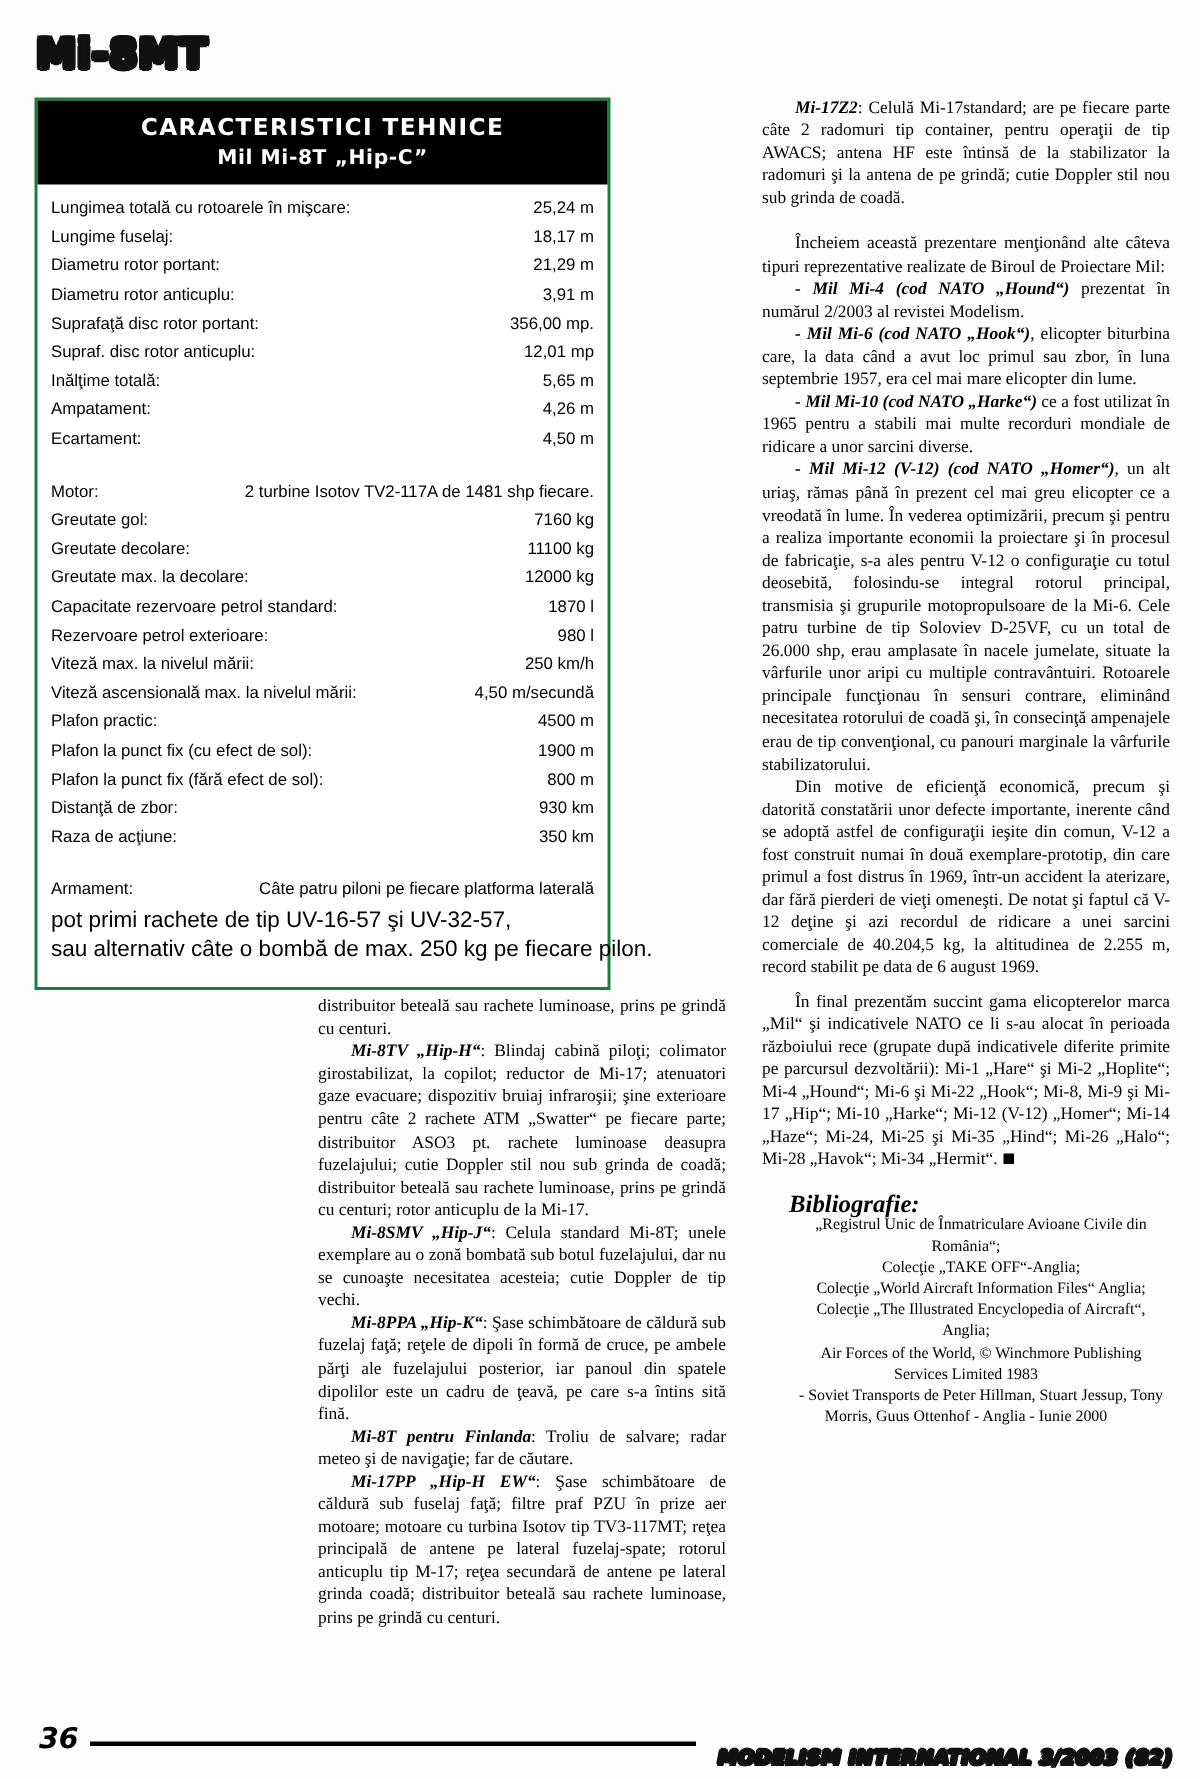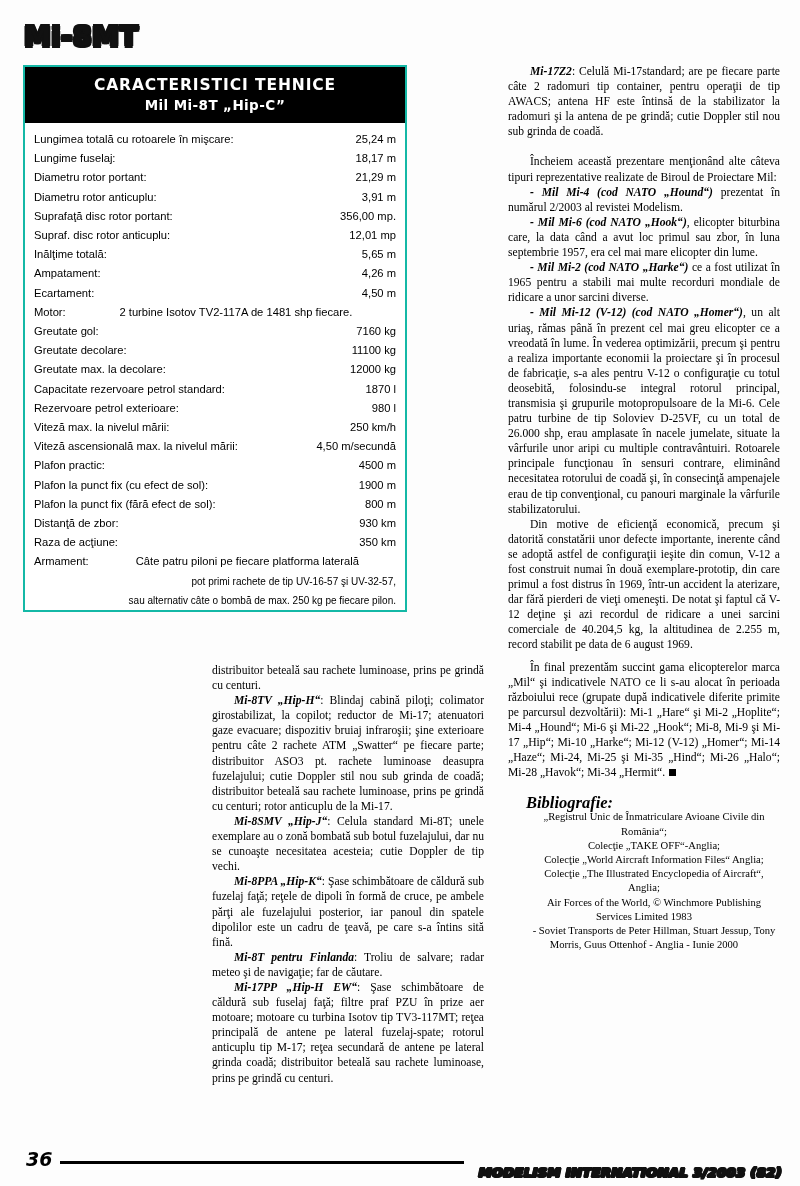--- a/index.html
+++ b/index.html
@@ -41,21 +41,21 @@
        1.6px 1.6px 0 #111, -1.6px 1.6px 0 #111, 1.6px -1.6px 0 #111, -1.6px -1.6px 0 #111;
     line-height: 30px;
     white-space: nowrap;
   }
   
   .specbox {
     position: absolute;
     left: 23px;
     top: 65px;
     width: 384px;
-    border: 2px solid #14b8a6;
+    border: 2px solid #15803d;
     background: #fff;
     box-sizing: border-box;
   }
   .specbox-header {
     background: #000;
     color: #fff;
     text-align: center;
     padding: 9px 6px 10px;
     font-family: "DejaVu Sans", sans-serif;
     font-weight: 700;
@@ -65,39 +65,38 @@
     letter-spacing: 0.9px;
     display: block;
   }
   .specbox-header .line2 {
     font-size: 13.5px;
     letter-spacing: 0.4px;
     display: block;
     margin-top: 3px;
   }
   .spec-body {
-    padding: 7px 9px 0 9px;
+    padding: 7px 9px 16px 9px;
   }
   .spec-row {
     display: flex;
     align-items: baseline;
     justify-content: space-between;
     font-family: "Liberation Sans", sans-serif;
     font-size: 11.2px;
     line-height: 19.2px;
     white-space: nowrap;
   }
   .spec-label { text-align: left; }
   .spec-value { text-align: right; padding-left: 10px; }
-  .spec-row.wide .spec-value { flex: 1; text-align: center; }
+  .spec-row.wide .spec-value { flex: 1; text-align: right; margin-top: 16px; }
   .spec-cont {
     font-family: "Liberation Sans", sans-serif;
-    font-size: 10px;
+    font-size: 15px;
     line-height: 19.2px;
-    text-align: right;
     white-space: nowrap;
   }
   
   .col {
     position: absolute;
     font-size: 11.6px;
     line-height: 15.1px;
     text-align: justify;
     text-justify: inter-word;
     hyphens: manual;
@@ -329,21 +328,21 @@
     </p>
     <div class="gap-md"></div>
     <p class="para">Încheiem această prezentare menţionând alte câteva tipuri reprezentative realizate de Biroul de Proiectare Mil:</p>
     <p class="para dash">
       <span class="bold"><span class="run-in">- Mil Mi-4 (cod NATO „Hound“)</span></span><span> prezentat în numărul 2/2003 al revistei Modelism.</span>
     </p>
     <p class="para dash">
       <span class="bold"><span class="run-in">- Mil Mi-6 (cod NATO „Hook“)</span></span><span>, elicopter biturbina care, la data când a avut loc primul sau zbor, în luna septembrie 1957, era cel mai mare elicopter din lume.</span>
     </p>
     <p class="para dash">
-      <span class="bold"><span class="run-in">- Mil Mi-2 (cod NATO „Harke“)</span></span><span> ce a fost utilizat în 1965 pentru a stabili mai multe recorduri mondiale de ridicare a unor sarcini diverse.</span>
+      <span class="bold"><span class="run-in">- Mil Mi-10 (cod NATO „Harke“)</span></span><span> ce a fost utilizat în 1965 pentru a stabili mai multe recorduri mondiale de ridicare a unor sarcini diverse.</span>
     </p>
     <p class="para dash">
       <span class="bold"><span class="run-in">- Mil Mi-12 (V-12) (cod NATO „Homer“)</span></span><span>, un alt uriaş, rămas până în prezent cel mai greu elicopter ce a vreodată în lume. În vederea optimizării, precum şi pentru a realiza importante economii la proiectare şi în procesul de fabricaţie, s-a ales pentru V-12 o configuraţie cu totul deosebită, folosindu-se integral rotorul principal, transmisia şi grupurile motopropulsoare de la Mi-6. Cele patru turbine de tip Soloviev D-25VF, cu un total de 26.000 shp, erau amplasate în nacele jumelate, situate la vârfurile unor aripi cu multiple contravântuiri. Rotoarele principale funcţionau în sensuri contrare, eliminând necesitatea rotorului de coadă şi, în consecinţă ampenajele erau de tip convenţional, cu panouri marginale la vârfurile stabilizatorului.</span>
     </p>
     <p class="para">Din motive de eficienţă economică, precum şi datorită constatării unor defecte importante, inerente când se adoptă astfel de configuraţii ieşite din comun, V-12 a fost construit numai în două exemplare-prototip, din care primul a fost distrus în 1969, într-un accident la aterizare, dar fără pierderi de vieţi omeneşti. De notat şi faptul că V-12 deţine şi azi recordul de ridicare a unei sarcini comerciale de 40.204,5 kg, la altitudinea de 2.255 m, record stabilit pe data de 6 august 1969.</p>
     <div class="gap-sm"></div>
     <p class="para">
       <span>În final prezentăm succint gama elicopterelor marca „Mil“ şi indicativele NATO ce li s-au alocat în perioada războiului rece (grupate după indicativele diferite primite  pe parcursul dezvoltării): Mi-1 „Hare“ şi Mi-2 „Hoplite“; Mi-4 „Hound“; Mi-6 şi Mi-22 „Hook“; Mi-8, Mi-9 şi Mi-17 „Hip“; Mi-10 „Harke“; Mi-12 (V-12) „Homer“; Mi-14 „Haze“; Mi-24, Mi-25 şi Mi-35 „Hind“; Mi-26 „Halo“; Mi-28 „Havok“; Mi-34 „Hermit“.</span><span class="endmark"></span>
     </p>
     <div class="gap-md"></div>

